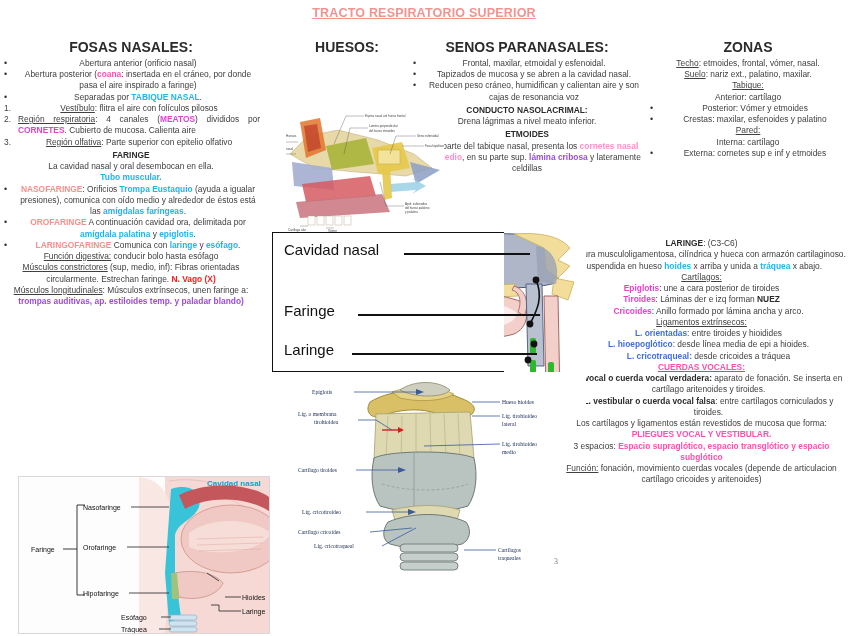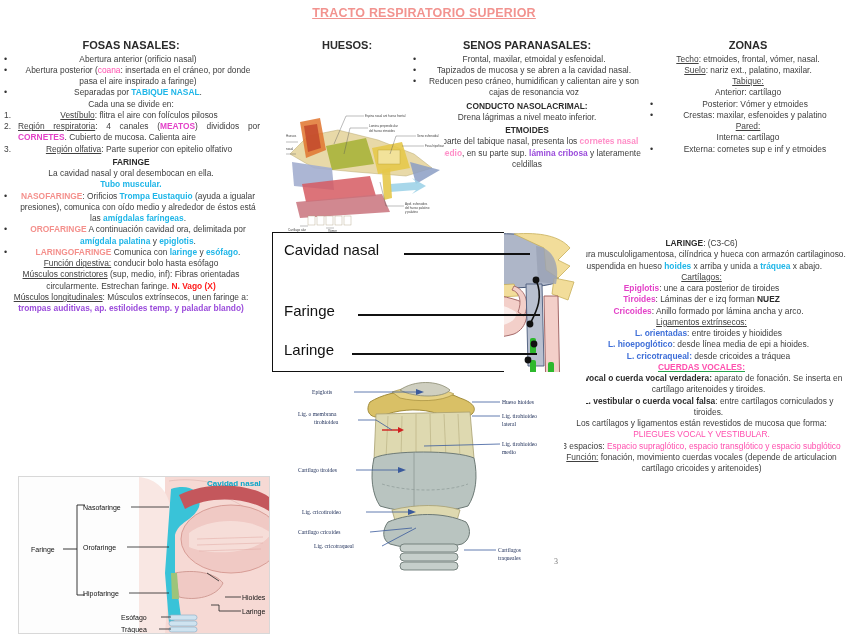--- a/index.html
+++ b/index.html
@@ -21,34 +21,34 @@
     position: absolute; top: 6px; left: 0; width: 848px;
     text-align: center;
     font-size: 12.5px; font-weight: bold;
     color: #f2938f;
     text-decoration: underline;
     letter-spacing: .2px;
   }
 
   
   .col { position: absolute; font-size: 8.4px; line-height: 1.34; text-align: center; }
-  .col h3 { margin: 0 0 1px 0; font-size: 11px; font-weight: bold; color: #2b2b2b; }
+  .col h3 { margin: 0 0 1px 0; font-size: 14px; font-weight: bold; color: #2b2b2b; }
   .hd { font-weight: bold; color: #2b2b2b; display:block; text-align:center; margin-top:2px;}
 
   .bl { position: relative; padding-left: 14px; text-align: center; margin: 0; }
   .bl::before {
     content: "\2022"; position: absolute; left: 2px; top: -1px;
     font-size: 9px; color: #333;
   }
   .num { position: relative; padding-left: 16px; text-align: center; }
   .num > .n { position: absolute; left: 2px; top: 0; text-align: left; }
   .just { text-align: justify; text-justify: inter-word; }
 
   
-  .c-pink     { color: #ff4fae; font-weight: normal; }
+  .c-pink     { color: #ff4fae; font-weight: bold; }
   .c-pink-l   { color: #ff8fc8; font-weight: bold; }
   .c-magenta  { color: #e342c8; font-weight: bold; }
   .c-purple   { color: #9b4ddb; font-weight: bold; }
   .c-cyan     { color: #1fb6e8; font-weight: bold; }
   .c-blue     { color: #3f6fd8; font-weight: bold; }
   .c-salmon   { color: #f4908c; font-weight: bold; }
   .c-red      { color: #ff1a1a; font-weight: bold; }
   .b          { font-weight: bold; color: #2b2b2b; }
   .u          { text-decoration: underline; }
   .green-hl   { color: #ff4fae; font-weight: bold; text-decoration: underline;
@@ -110,21 +110,20 @@
     </div>
 
     <div class="bl">
       <span>Abertura posterior (</span><span class="c-pink">coana</span><span>: insertada en el cráneo, por donde pasa el aire inspirado a faringe)</span>
     </div>
 
     <div class="bl">
       <span>Separadas por </span><span class="c-cyan">TABIQUE NASAL</span><span>.</span>
     </div>
 
-    <div>Cada una se divide en:</div>
 
     <div class="num">
       <span class="n">1.</span><span class="u">Vestíbulo</span><span>: flitra el aire con folículos pilosos</span>
     </div>
 
     <div class="num just">
       <span class="n">2.</span><span class="u">Región respiratoria</span><span>: 4 canales (</span><span class="c-magenta">MEATOS</span><span>) divididos por </span><span class="c-magenta">CORNETES</span><span>. Cubierto de mucosa. Calienta aire</span>
     </div>
 
     <div class="num">

